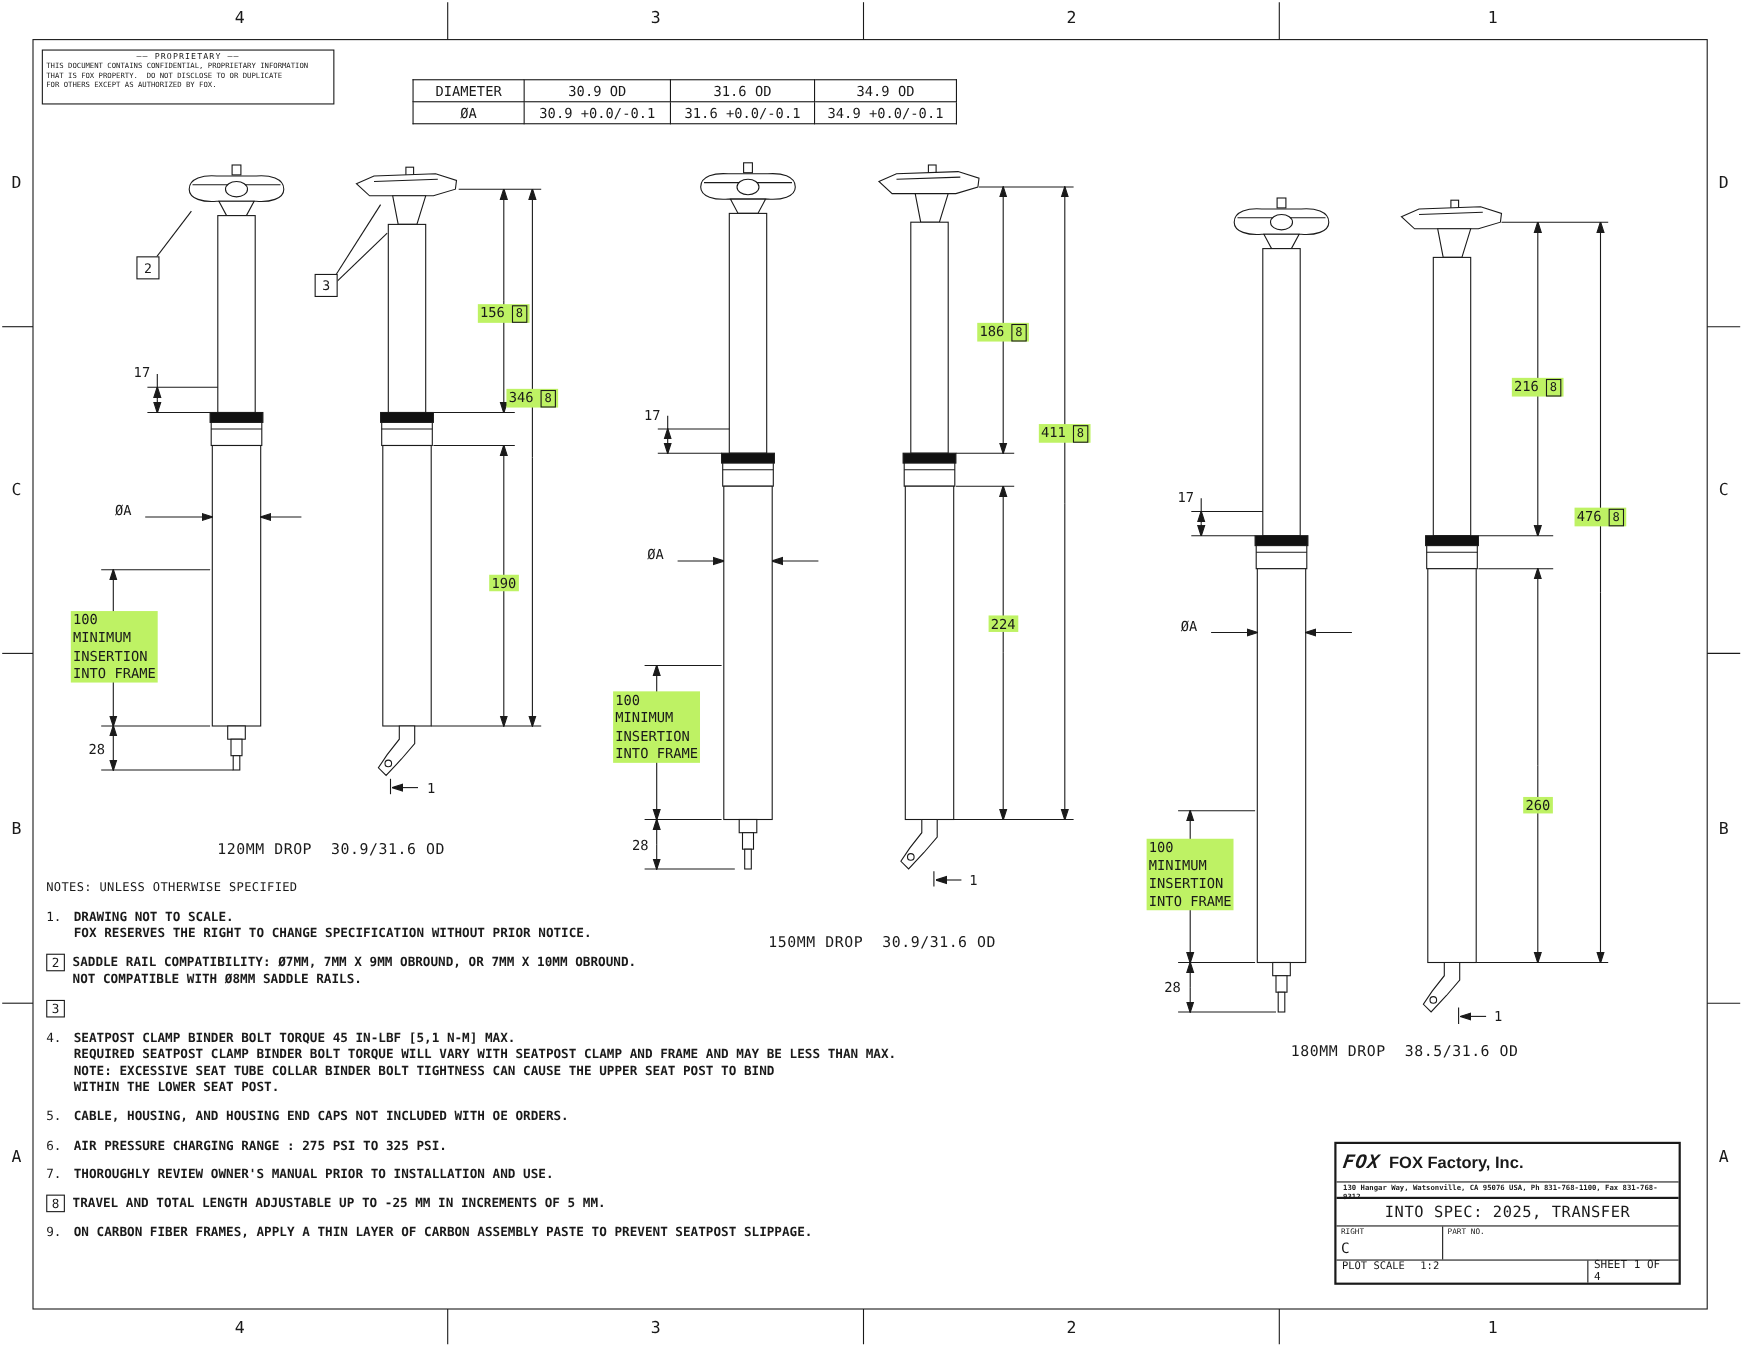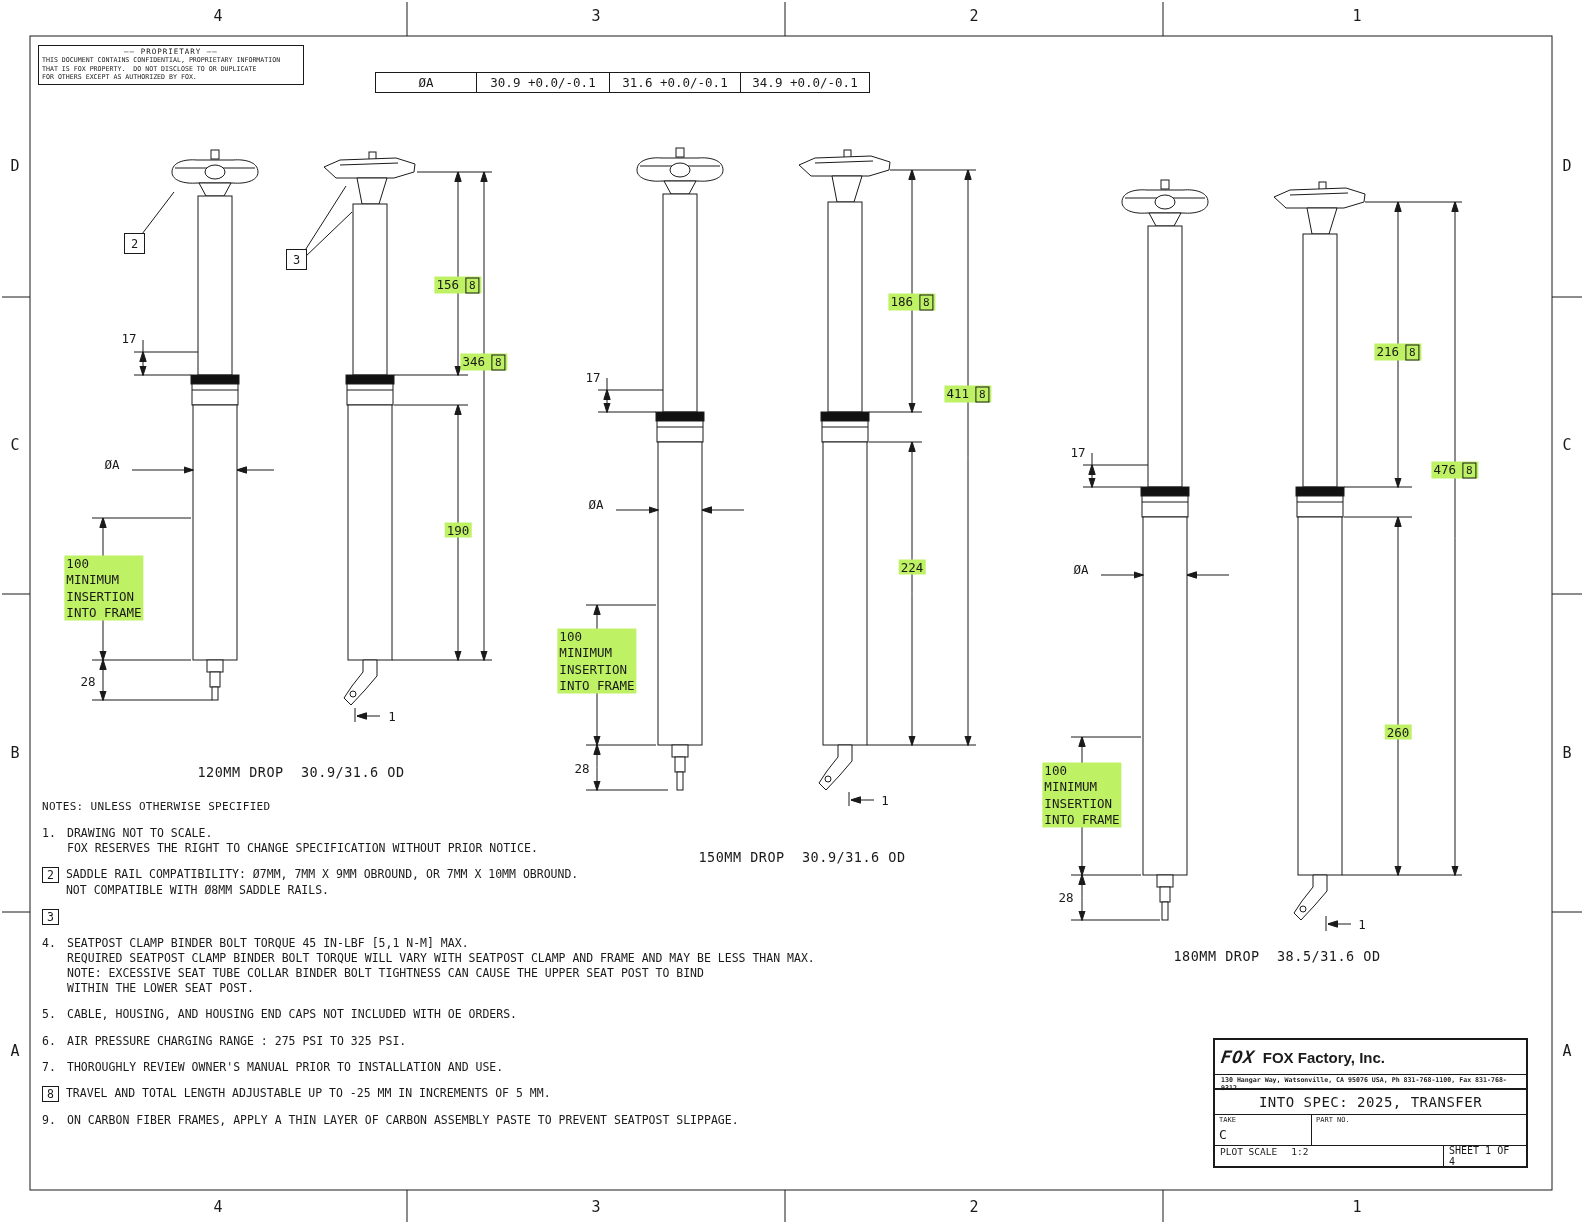--- a/index.html
+++ b/index.html
@@ -11,35 +11,35 @@
   .lbl{position:absolute;z-index:2;transform:translate(-50%,-50%);background:#bef264;
        font-size:12.5px;white-space:pre;padding:0 2px;line-height:1.2;}
   .nobg{background:transparent;}
   .zone{position:absolute;z-index:2;transform:translate(-50%,-50%);font-size:15px;background:transparent;}
   .boxed8{display:inline-block;border:1px solid #1a1a1a;padding:0 3px;margin-left:6px;font-size:11px;line-height:14px;}
   .balloon{position:absolute;z-index:2;width:19px;height:19px;border:1px solid #1a1a1a;background:#fff;
            display:flex;align-items:center;justify-content:center;font-size:12px;}
   .caption{position:absolute;z-index:2;transform:translate(-50%,-50%);font-size:13.5px;letter-spacing:.5px;white-space:pre;}
   .insertion{line-height:1.3;}
   
-  #prop{position:absolute;left:38px;top:45px;width:258px;border:1px solid #1a1a1a;z-index:2;background:#fff;padding:1px 3px 2px;}
+  #prop{position:absolute;left:38px;top:45px;width:258px;border:1px solid #1a1a1a;z-index:2;background:#fff;padding:1px 3px 12px;}
   #prop .ptitle{text-align:center;font-size:7.5px;letter-spacing:1px;}
   #prop .pbody{font-size:6.6px;line-height:1.3;white-space:pre;}
   
   #dtable{position:absolute;left:375px;top:72px;z-index:2;border-collapse:collapse;background:#fff;}
   #dtable td{border:1px solid #1a1a1a;height:19px;text-align:center;font-size:12.5px;padding:0 6px;
              font-family:"DejaVu Sans Mono",monospace;}
   #dtable td.c0{width:88px;} #dtable td.c1{width:120px;} #dtable td.c2{width:118px;} #dtable td.c3{width:116px;}
   
   #notes{position:absolute;left:42px;top:800px;z-index:2;width:790px;}
   #notes .nheader{font-size:11px;margin-bottom:13px;letter-spacing:.3px;}
   .note{display:flex;gap:7px;margin-bottom:11px;font-size:11.5px;line-height:1.32;}
   .nmark{flex:0 0 auto;min-width:18px;}
   .nboxed{border:1px solid #1a1a1a;padding:0 4px;height:14px;line-height:14px;align-self:flex-start;min-width:auto;}
-  .nbody{white-space:pre;}
+  .nbody{white-space:pre;font-weight:bold;}
   
   #tblock{position:absolute;left:1213px;top:1038px;width:311px;z-index:2;border:2px solid #1a1a1a;background:#fff;}
   .tb-row1{height:34px;display:flex;align-items:center;gap:8px;padding:0 6px;}
   .fox-logo{font-style:italic;font-weight:bold;font-size:17px;letter-spacing:1px;transform:skewX(-8deg);}
   .tb-company{font-family:"Liberation Sans",sans-serif;font-weight:bold;font-size:15px;}
   .tb-address{border-top:1px solid #1a1a1a;font-size:6.6px;padding:1px 6px;height:11px;font-weight:bold;}
   .tb-spec{border-top:2px solid #1a1a1a;height:24px;display:flex;align-items:center;justify-content:center;
            font-size:14px;letter-spacing:.5px;}
   .tb-row3{border-top:1px solid #1a1a1a;height:30px;display:flex;}
   .tb-size{width:88px;border-right:1px solid #1a1a1a;padding:1px 4px;}
@@ -250,20 +250,26 @@
 
   <div id="prop">
     <div class="ptitle">—— PROPRIETARY ——</div>
     <div class="pbody">THIS DOCUMENT CONTAINS CONFIDENTIAL, PROPRIETARY INFORMATION
 THAT IS FOX PROPERTY.  DO NOT DISCLOSE TO OR DUPLICATE
 FOR OTHERS EXCEPT AS AUTHORIZED BY FOX.</div>
   </div>
 
   <table id="dtable">
     <tbody>
+        <tr>
+      <td class="c0">DIAMETER</td>
+      <td class="c1">30.9 OD</td>
+      <td class="c2">31.6 OD</td>
+      <td class="c3">34.9 OD</td>
+    </tr>
     <tr>
       <td class="c0">ØA</td>
       <td class="c1">30.9 +0.0/-0.1</td>
       <td class="c2">31.6 +0.0/-0.1</td>
       <td class="c3">34.9 +0.0/-0.1</td>
     </tr>
   </tbody>
     </table>
 
   <div class="balloon" style="left:124px;top:233px">
@@ -357,21 +363,21 @@
 
   <div id="tblock">
     <div class="tb-row1">
       <span class="fox-logo">FOX</span>
       <span class="tb-company">FOX Factory, Inc.</span>
     </div>
     <div class="tb-address">130 Hangar Way, Watsonville, CA 95076 USA, Ph 831-768-1100, Fax 831-768-9312</div>
     <div class="tb-spec">INTO SPEC: 2025, TRANSFER</div>
     <div class="tb-row3">
       <div class="tb-size">
-        <span class="tb-tiny">TAKE</span>
+        <span class="tb-tiny">RIGHT</span>
         <span class="tb-sizeval">C</span>
       </div>
       <div class="tb-part">
         <span class="tb-tiny">PART NO.</span>
       </div>
     </div>
     <div class="tb-row4">
       <div class="tb-scale">
         <span>PLOT SCALE</span>
         <span>1:2</span>

